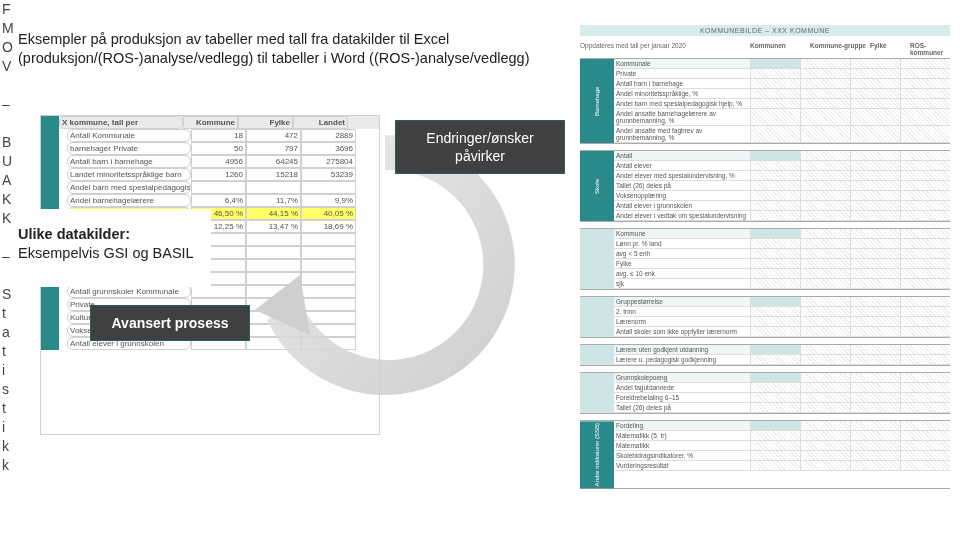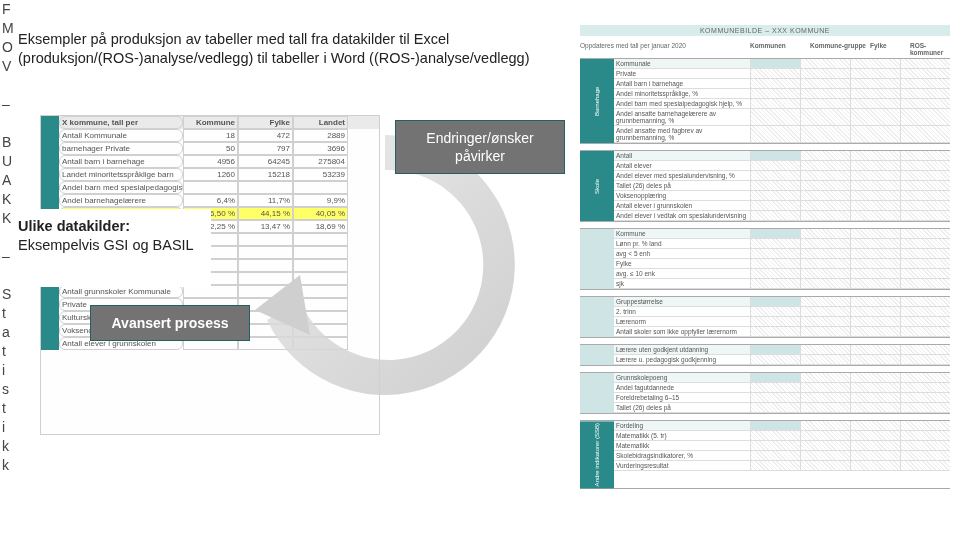--- a/index.html
+++ b/index.html
@@ -52,21 +52,21 @@
     display: flex;
     background: #eaeaea;
     font-weight: bold;
   }
   .excel-bg .hdr div, .excel-bg .row div {
     border: 0.5px solid #d0d0d0;
     padding: 1px 2px;
     overflow: hidden;
     white-space: nowrap;
   }
-  .excel-bg .row { display: flex; }
+  .excel-bg .row { display: flex; padding-left: 8px; }
   .col-lab { width: 124px; border-radius: 6px; }
   .col-n { width: 55px; text-align: right; }
   .excel-bg .grp {
     width: 18px;
     background: #2a8a8a;
   }
   .excel-bg .hl div { background: #ffff66; }
   .excel-bg .wrap { display: flex; }
   .excel-bg .body { flex: 1; }
 
@@ -77,21 +77,21 @@
     top: 105px;
     width: 320px;
     height: 320px;
     z-index: 2;
   }
   .cycle svg { width: 100%; height: 100%; }
 
   
   .callout {
     position: absolute;
-    background: #737373;
+    background: #404040;
     color: #fff;
     font-size: 14px;
     padding: 8px 14px;
     border: 1px solid #236060;
     z-index: 3;
     text-align: center;
     line-height: 18px;
   }
   .callout.top { left: 395px; top: 120px; width: 170px; }
   .callout.bot { left: 90px; top: 305px; width: 160px; font-weight: bold; }
@@ -100,21 +100,21 @@
   .srcbox {
     position: absolute;
     left: 16px;
     top: 209px;
     width: 195px;
     height: 78px;
     background: #fff;
     font-size: 14.5px;
     line-height: 19px;
     z-index: 4;
-    padding: 8px 2px;
+    padding: 16px 2px;
   }
   .srcbox b { font-weight: bold; }
 
   
   .right-table {
     position: absolute;
     left: 580px;
     top: 25px;
     width: 370px;
     font-size: 6.5px;

